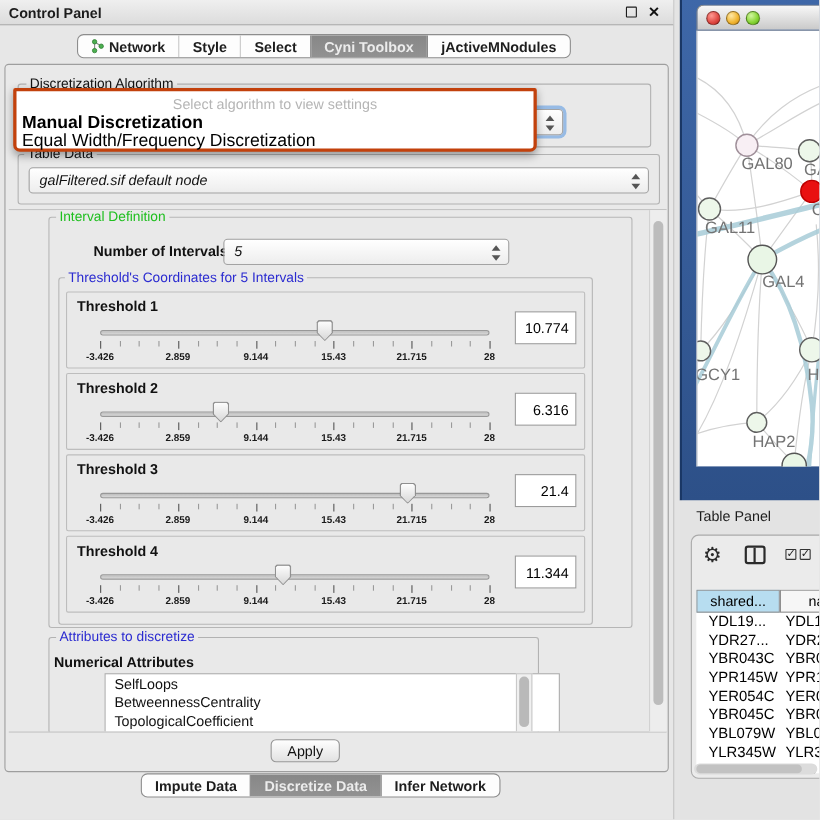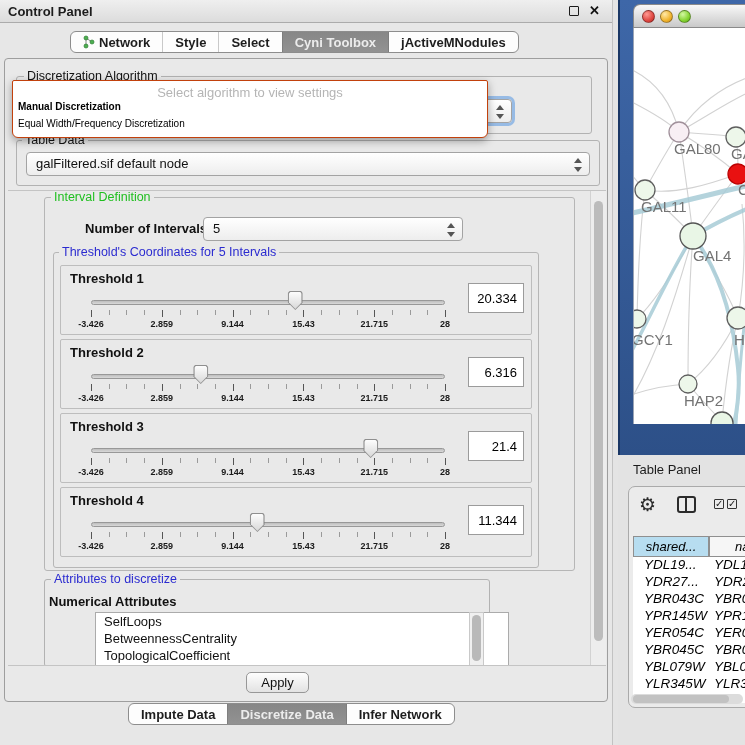--- a/index.html
+++ b/index.html
@@ -35,35 +35,35 @@
   
   .group { position:absolute; border:1px solid #b2b2b2; border-radius:3px; }
   .group-label { position:absolute; font-size:12.5px; background:#e9e9e9; padding:0 3px; white-space:nowrap; }
   .gl-black { color:#121212; }
   .gl-green { color:#1fbf1f; }
   .gl-blue  { color:#2b2bd0; }
 
   
   .combo { position:absolute; background:linear-gradient(#ffffff,#ededed);
     border:1px solid #a3a3a3; border-radius:4px; font-size:13px; color:#111;
-    padding:3px 10px 0 9px; height:24px; }
+    padding:3px 10px 0 9px; height:24px;font-style:italic; }
   .combo .arrows { position:absolute; right:7px; top:4px; width:8px; height:16px; }
   .combo .arrows i { position:absolute; left:0; width:0; height:0;
     border-left:4px solid transparent; border-right:4px solid transparent; }
   .combo .arrows .up { top:1px; border-bottom:5px solid #555; }
   .combo .arrows .dn { bottom:1px; border-top:5px solid #555; }
   .focus-ring { box-shadow:0 0 0 3px rgba(96,156,227,.6); }
 
   
   #algo-popup { position:absolute; left:12px; top:80px; width:476px; height:58px;
-    background:#ffffff; border:1px solid #c2410c; border-radius:2px 2px 6px 6px;
+    background:#ffffff; border:3px solid #c2410c; border-radius:2px 2px 6px 6px;
     box-shadow:0 3px 8px rgba(0,0,0,.35); z-index:40; }
   #algo-popup .hint { position:absolute; left:0; right:0; top:4px; text-align:center;
     font-size:13px; color:#b5b5b5; }
-  #algo-popup .pop-item { position:absolute; left:5px; font-size:10px; color:#000; white-space:nowrap; }
+  #algo-popup .pop-item { position:absolute; left:5px; font-size:16px; color:#000; white-space:nowrap; }
   #algo-popup .pop-item.b { font-weight:bold; }
 
   
   #scroll-region { position:absolute; left:8px; top:190px; width:598px; height:476px;
     border-top:1px solid #c4c4c4; border-bottom:1px solid #c4c4c4; overflow:hidden; }
   .vscroll { position:absolute; left:582px; top:0; width:16px; height:476px;
     background:#ededed; border-left:1px solid #d2d2d2; }
   .vscroll .thumb { position:absolute; left:3px; top:10px; width:9px; height:440px;
     background:#bcbcbc; border-radius:5px; }
 
@@ -124,21 +124,21 @@
     background:#ebebeb; border:1px solid #aaaaaa; border-radius:7px; }
   .tp-toolbar { position:absolute; left:12px; top:38px; width:115px; height:26px; }
   .gear { position:absolute; left:9px; top:0px; font-size:19px; color:#2b2b2b; }
   .col-icon { position:absolute; left:47px; top:3px; width:19px; height:17px;
     border:2px solid #2b2b2b; border-radius:3px; }
   .col-icon i { position:absolute; left:6px; top:0; width:2px; height:13px; background:#2b2b2b; display:block; }
   .cb { position:absolute; top:6px; width:10px; height:10px; border:1.5px solid #333;
     border-radius:1px; font-size:10px; line-height:8px; color:#222; text-align:center; }
   .cb1 { left:84px; } .cb2 { left:97px; }
   .tbl { position:absolute; left:15px; top:81px; width:112px; height:167px;
-    background:#fff; overflow:hidden;font-style:italic; }
+    background:#fff; overflow:hidden; }
   .th { position:absolute; top:0; height:21px; font-size:13px; border:1px solid #8f8f8f; padding-top:2px; }
   .th.c1 { left:0; width:76px; background:#b7ddf0; text-align:center; }
   .th.c2 { left:76px; width:60px; background:#f6f6f6; padding-left:25px; }
   .tbl-body { position:absolute; left:0; top:21px; width:140px; }
   .trow { height:17px; font-size:13.5px; color:#000; white-space:nowrap; }
   .trow .tc1 { display:inline-block; width:76px; padding-left:11px; }
   .trow .tc2 { display:inline-block; padding-left:5px; }
   .hscroll { position:absolute; left:13px; top:239px; width:112px; height:10px;
     background:#dcdcdc; border-radius:5px; }
   .hscroll .thumb { position:absolute; left:2px; top:1px; width:96px; height:8px;
@@ -259,21 +259,21 @@
                 <span class="tick major" style="left: 100%;"></span>
               </div>
             <div class="t-ticklabels">
                 <span style="left: 0%;">-3.426</span>
                 <span style="left: 20%;">2.859</span>
                 <span style="left: 40%;">9.144</span>
                 <span style="left: 60%;">15.43</span>
                 <span style="left: 80%;">21.715</span>
                 <span style="left: 100%;">28</span>
               </div>
-            <div class="t-value">20.334</div>
+            <div class="t-value">10.774</div>
           </div>
           <div class="threshold-row" style="top:86px;">
             <span class="t-label">Threshold 2</span>
             <div class="t-track"></div>
             <div class="t-thumb" style="left: 139.739px;">
                 <i></i>
               </div>
             <div class="t-ticks">
                 <span class="tick major" style="left: 0%;"></span>
                 <span class="tick" style="left: 5%;"></span>

